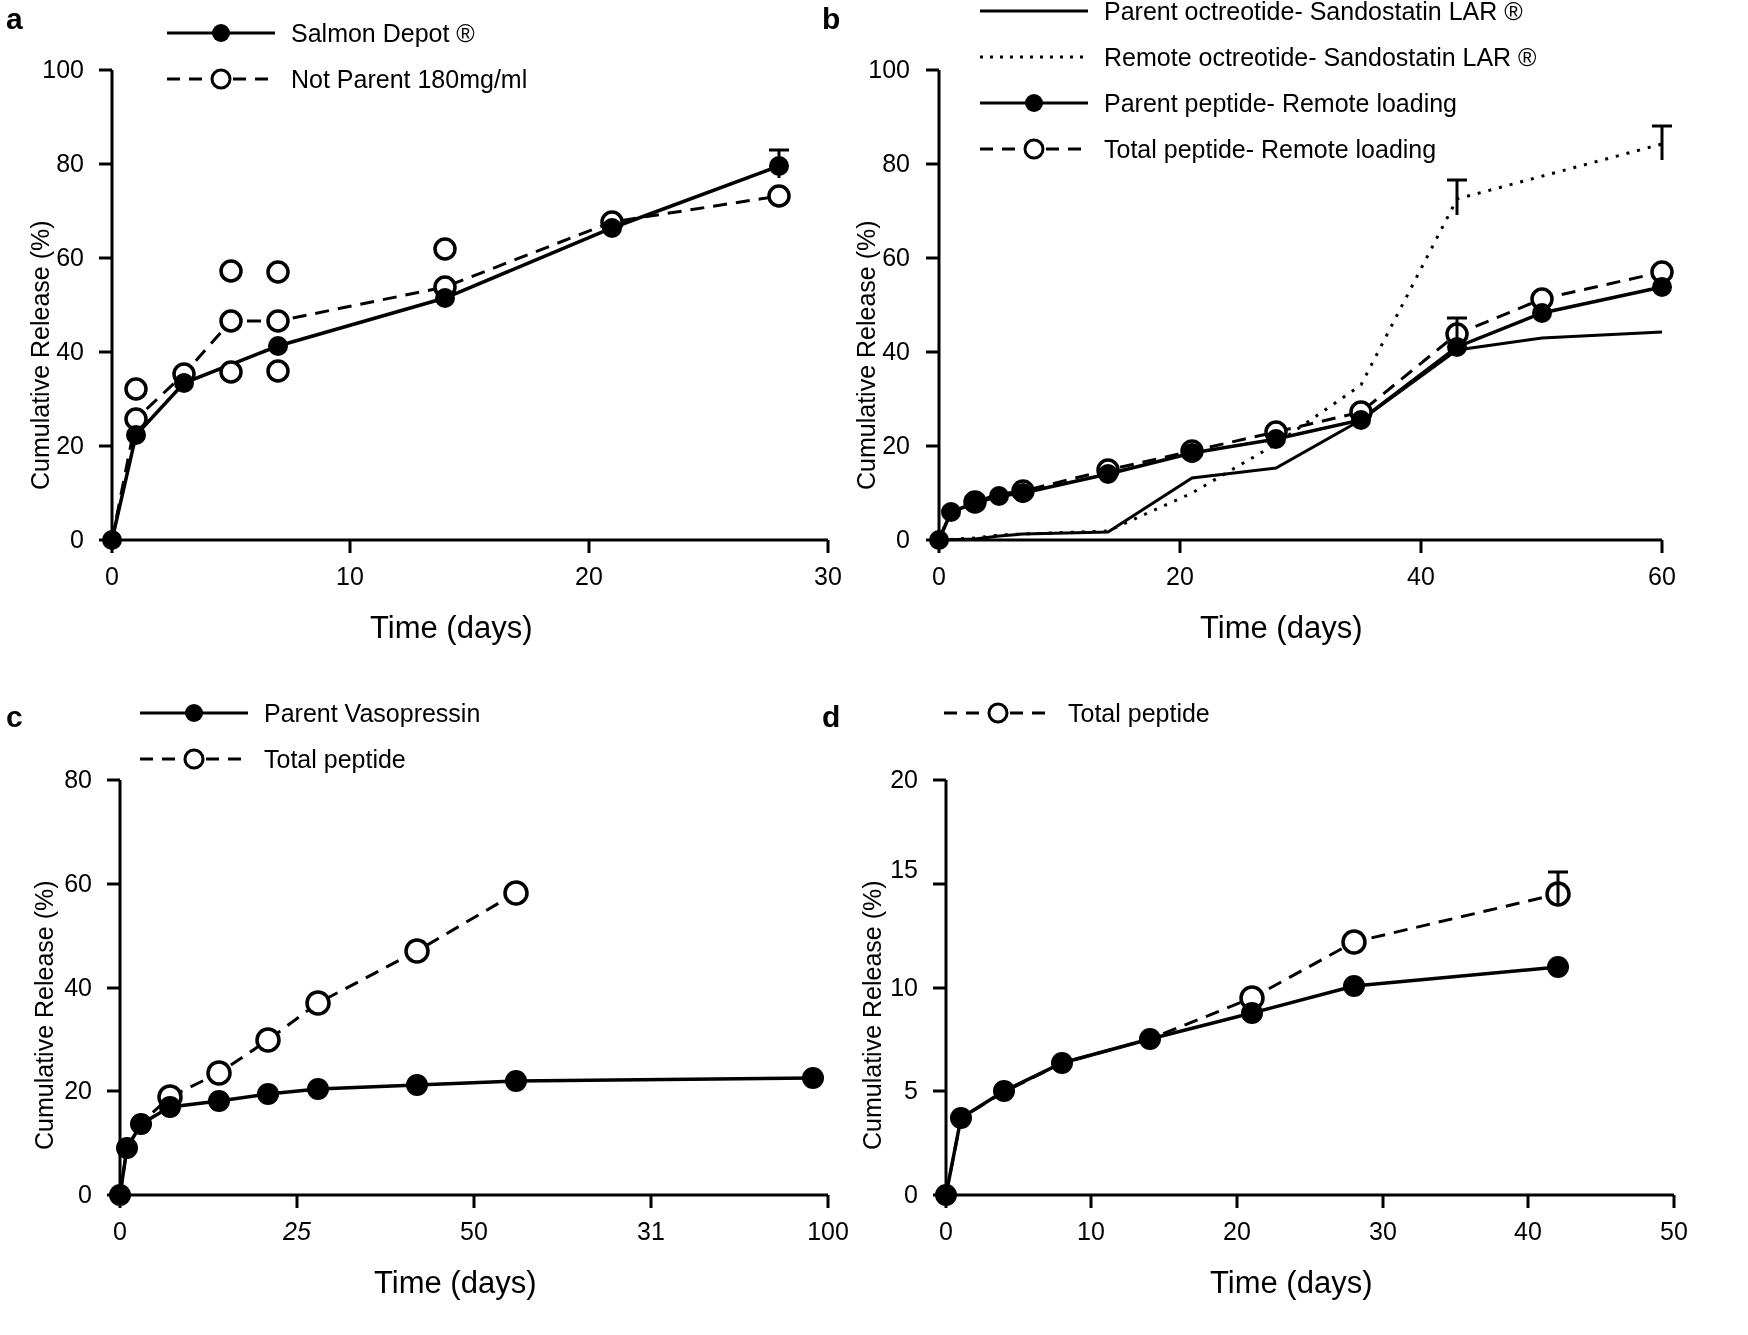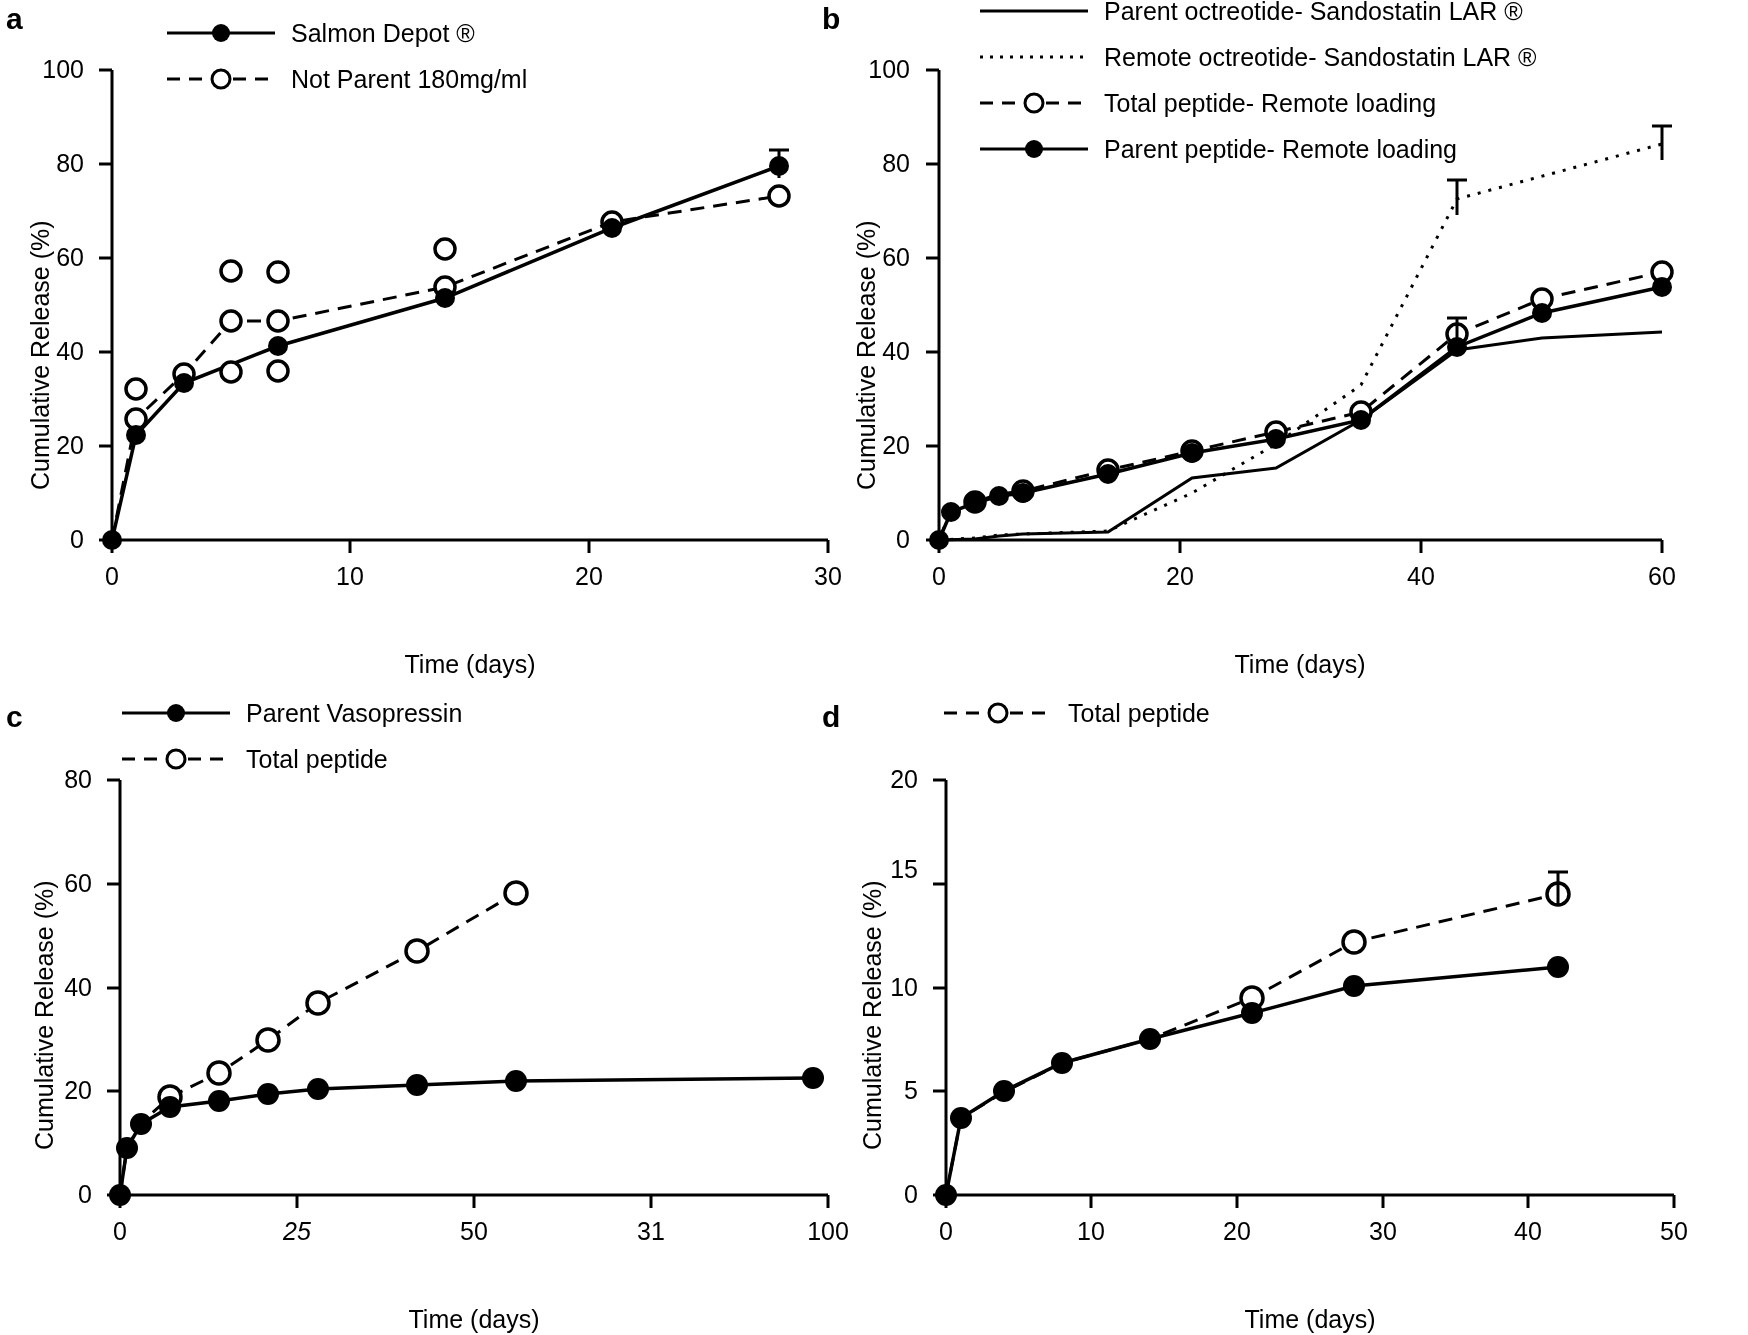--- a/index.html
+++ b/index.html
@@ -4,21 +4,21 @@
 <style>
   html,body{margin:0;padding:0;background:#ffffff;}
   body{width:1748px;height:1335px;font-family:"Liberation Sans",sans-serif;color:#000;}
   .grid{position:relative;width:1748px;height:1335px;}
   .panel{position:absolute;}
   .panel-letter{position:absolute;font-size:30px;font-weight:bold;font-family:"Liberation Sans",sans-serif;}
   .legend{position:absolute;}
   .legend-row{display:flex;align-items:center;height:46px;}
   .legend-key{width:112px;height:20px;position:relative;flex:none;}
   .legend-label{font-size:25px;white-space:nowrap;padding-left:14px;}
-  .axis-title{position:absolute;font-size:25px;text-align:center;margin-top:40px;}
+  .axis-title{position:absolute;font-size:31px;}
   .ylabel{position:absolute;font-size:25px;transform-origin:0 0;transform:rotate(-90deg);white-space:nowrap;}
   .tick-x{position:absolute;font-size:25px;text-align:center;}
   .tick-y{position:absolute;font-size:25px;text-align:right;}
   svg{display:block;overflow:visible;}
 </style>
 </head>
 <body>
 
 <div class="grid">
 
@@ -133,34 +133,34 @@
         <div class="legend-key">
           <svg width="112" height="20" viewBox="0 0 112 20">
             <line x1="2" y1="10" x2="110" y2="10" stroke="#000" stroke-width="3" stroke-dasharray="3,7"></line>
           </svg>
         </div>
         <div class="legend-label">Remote octreotide- Sandostatin LAR ®</div>
       </div>
       <div class="legend-row">
         <div class="legend-key">
           <svg width="112" height="20" viewBox="0 0 112 20">
+            <line x1="2" y1="10" x2="110" y2="10" stroke="#000" stroke-width="3"></line>
+            <circle cx="56" cy="10" r="9" fill="#000"></circle>
+          </svg>
+        </div>
+        <div class="legend-label">Parent peptide- Remote loading</div>
+      </div>
+      <div class="legend-row">
+        <div class="legend-key">
+          <svg width="112" height="20" viewBox="0 0 112 20">
             <line x1="2" y1="10" x2="110" y2="10" stroke="#000" stroke-width="3" stroke-dasharray="13,9"></line>
             <circle cx="56" cy="10" r="9" fill="#fff" stroke="#000" stroke-width="3"></circle>
           </svg>
         </div>
         <div class="legend-label">Total peptide- Remote loading</div>
-      </div>
-      <div class="legend-row">
-        <div class="legend-key">
-          <svg width="112" height="20" viewBox="0 0 112 20">
-            <line x1="2" y1="10" x2="110" y2="10" stroke="#000" stroke-width="3"></line>
-            <circle cx="56" cy="10" r="9" fill="#000"></circle>
-          </svg>
-        </div>
-        <div class="legend-label">Parent peptide- Remote loading</div>
       </div>
     </div>
 
     <svg style="position:absolute;left:0;top:0;" width="874" height="580">
 
       <g stroke="#000" stroke-width="3" fill="none">
         <line x1="65" y1="540" x2="788" y2="540"></line>
         <line x1="65" y1="540" x2="65" y2="70"></line>
         <line x1="65" y1="540" x2="65" y2="553"></line>
         <line x1="306" y1="540" x2="306" y2="553"></line>
@@ -230,21 +230,21 @@
     <div class="tick-x" style="left:517px;top:562px;width:60px;">40</div>
     <div class="tick-x" style="left:758px;top:562px;width:60px;">60</div>
 
     <div class="axis-title" style="left:326px;top:610px;width:200px;">Time (days)</div>
     <div class="ylabel" style="left:-22px;top:490px;">Cumulative Release (%)</div>
   </div>
 
   <div class="panel" style="left:0;top:700px;width:874px;height:635px;">
     <div class="panel-letter" style="left:6px;top:0px;">c</div>
 
-    <div class="legend" style="left:120px;top:-10px;text-align:right;">
+    <div class="legend" style="left:138px;top:-10px;text-align:right;">
       <div class="legend-row">
         <div class="legend-key">
           <svg width="112" height="20" viewBox="0 0 112 20">
             <line x1="2" y1="10" x2="110" y2="10" stroke="#000" stroke-width="3"></line>
             <circle cx="56" cy="10" r="9" fill="#000"></circle>
           </svg>
         </div>
         <div class="legend-label">Parent Vasopressin</div>
       </div>
       <div class="legend-row">

